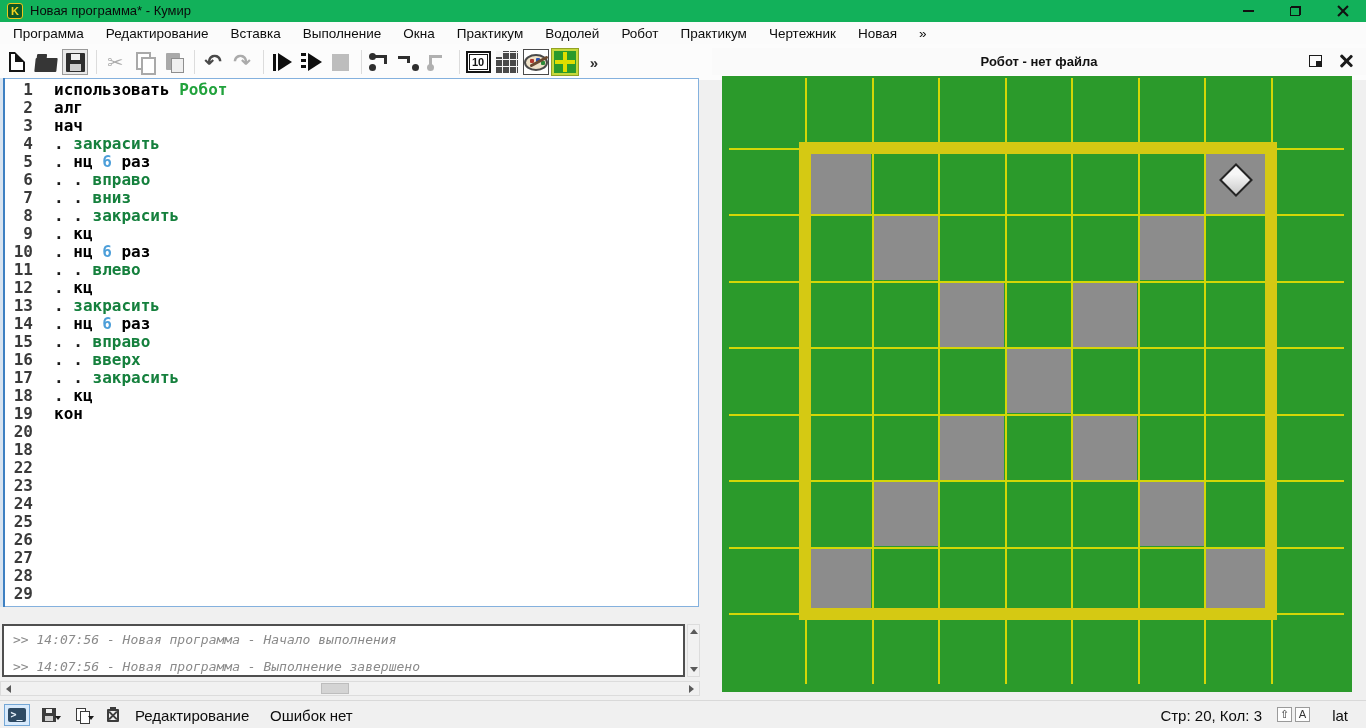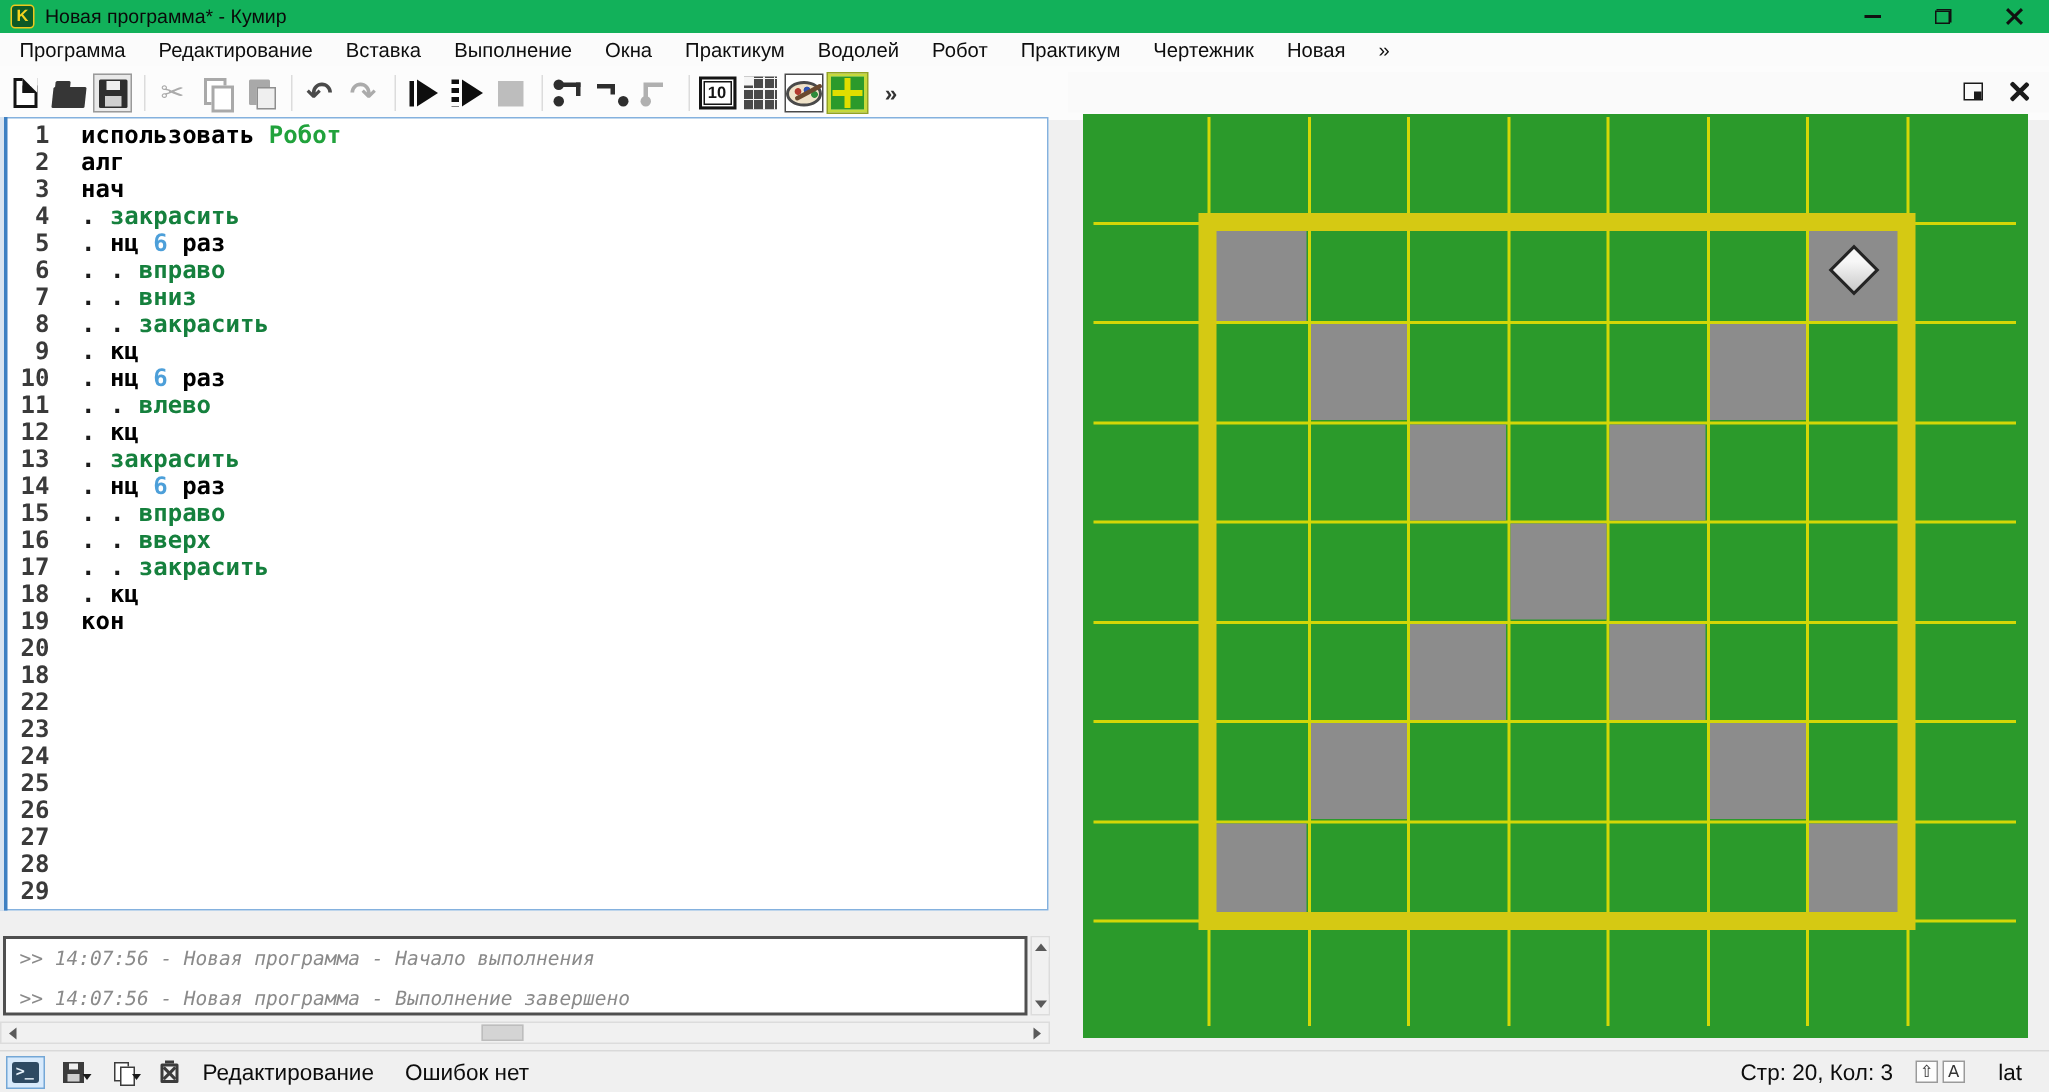--- a/index.html
+++ b/index.html
@@ -330,20 +330,21 @@
     <div class="hs-btn" style="left:0;">
         <span class="tri-left"></span>
       </div>
     <div class="hs-thumb"></div>
     <div class="hs-btn" style="right:0;">
         <span class="tri-right"></span>
       </div>
   </div>
 
   <div class="rp-header">
+    <div class="rp-title">Робот - нет файла</div>
     <div class="rp-float"></div>
     <div class="rp-close"></div>
   </div>
   <div class="field" id="field" style="background: rgb(43, 154, 43);">
       <div class="gl" style="left: 83px; top: 2px; width: 2px; height: 606px; background: rgb(211, 215, 7);"></div>
       <div class="gl" style="left: 7px; top: 72px; width: 615px; height: 2px; background: rgb(211, 215, 7);"></div>
       <div class="gl" style="left: 150px; top: 2px; width: 2px; height: 606px; background: rgb(211, 215, 7);"></div>
       <div class="gl" style="left: 7px; top: 138px; width: 615px; height: 2px; background: rgb(211, 215, 7);"></div>
       <div class="gl" style="left: 216px; top: 2px; width: 2px; height: 606px; background: rgb(211, 215, 7);"></div>
       <div class="gl" style="left: 7px; top: 205px; width: 615px; height: 2px; background: rgb(211, 215, 7);"></div>

